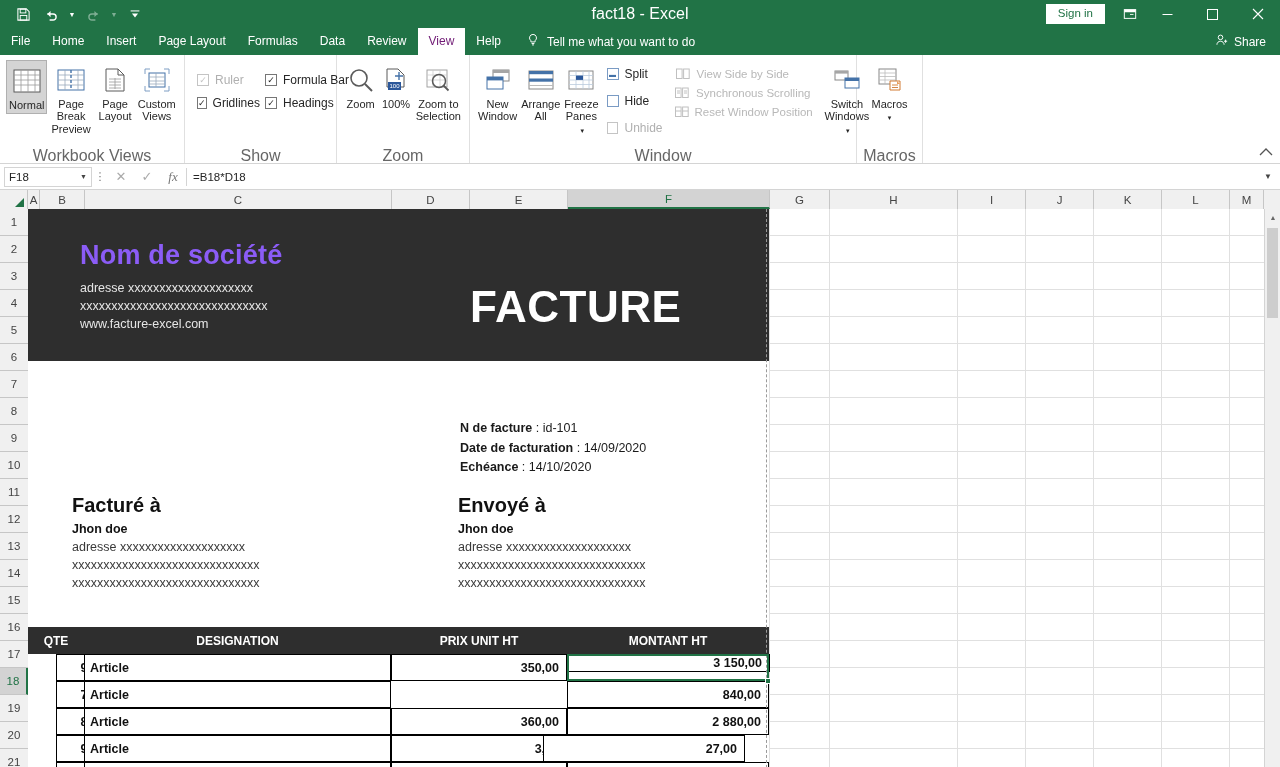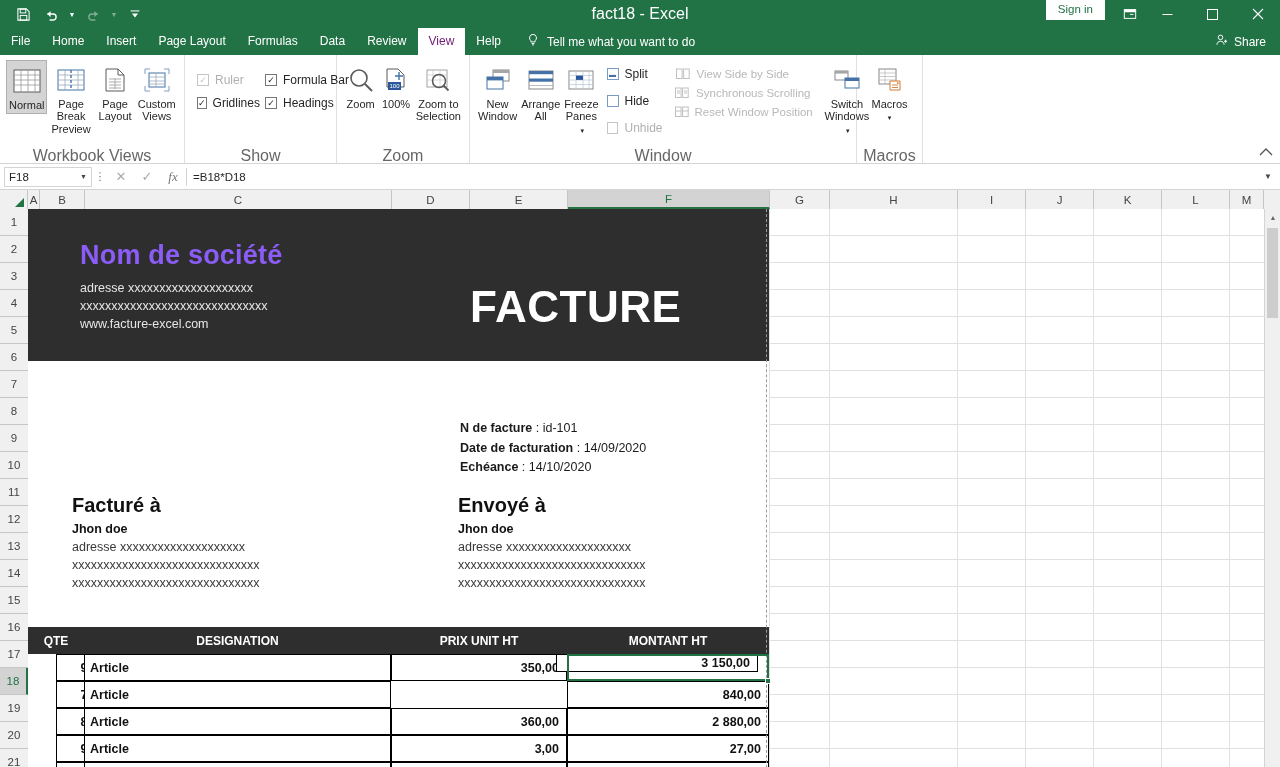--- a/index.html
+++ b/index.html
@@ -32,21 +32,21 @@
     color: #fff; font-size: 7px; line-height: 1;
   }
   .qat-caret.dim { opacity: .42; }
   .win-title {
     position: absolute; left: 0; right: 0; top: 0; height: 28px;
     display: flex; align-items: center; justify-content: center;
     color: #fff; font-size: 16px;
     pointer-events: none;
   }
   .tb-right {
-    margin-left: auto; display: flex; align-items: flex-start;
+    margin-left: auto; display: flex; align-items: center;
     height: 28px;
   }
   .signin {
     background: #fff; color: #217346;
     font-size: 11.5px;
     padding: 3px 12px;
     margin-right: 10px;
     border: none;
     line-height: 1.2;
   }
@@ -825,35 +825,35 @@
     <div class="addr-line" style="left:430px;top:367px">xxxxxxxxxxxxxxxxxxxxxxxxxxxxxx</div>
 
     <div class="thead" style="left:0px;top:418px;width:56px;height:27px">QTE</div>
     <div class="thead" style="left:56px;top:418px;width:307px;height:27px">DESIGNATION</div>
     <div class="thead" style="left:539px;top:418px;width:202px;height:27px">MONTANT HT</div>
     <div class="thead" style="left:363px;top:418px;width:176px;height:27px">PRIX UNIT HT</div>
 
     <div class="tcell c" style="left:28px;top:445px;width:56px;height:27px">9</div>
     <div class="tcell l" style="left:56px;top:445px;width:307px;height:27px">Article</div>
     <div class="tcell r" style="left:363px;top:445px;width:176px;height:27px">350,00</div>
-    <div class="tcell r" style="left:528px;top:445px;width:202px;height:18px">3 150,00</div>
+    <div class="tcell r" style="left:540px;top:445px;width:202px;height:18px">3 150,00</div>
 
     <div class="tcell c" style="left:28px;top:472px;width:56px;height:27px">7</div>
     <div class="tcell l" style="left:56px;top:472px;width:307px;height:27px">Article</div>
     <div class="tcell r" style="left:539px;top:472px;width:202px;height:27px">840,00</div>
 
     <div class="tcell c" style="left:28px;top:499px;width:56px;height:27px">8</div>
     <div class="tcell l" style="left:56px;top:499px;width:307px;height:27px">Article</div>
     <div class="tcell r" style="left:363px;top:499px;width:176px;height:27px">360,00</div>
     <div class="tcell r" style="left:539px;top:499px;width:202px;height:27px">2 880,00</div>
 
     <div class="tcell c" style="left:28px;top:526px;width:56px;height:27px">9</div>
     <div class="tcell l" style="left:56px;top:526px;width:307px;height:27px">Article</div>
     <div class="tcell r" style="left:363px;top:526px;width:176px;height:27px">3,00</div>
-    <div class="tcell r" style="left:539px;top:526px;width:202px;height:27px">27,00</div>
+    <div class="tcell r" style="left:515px;top:526px;width:202px;height:27px">27,00</div>
 
     <div class="tcell c" style="left:28px;top:553px;width:56px;height:27px">15</div>
     <div class="tcell l" style="left:56px;top:553px;width:307px;height:27px">Article</div>
     <div class="tcell r" style="left:363px;top:553px;width:176px;height:27px">15,00</div>
     <div class="tcell r" style="left:539px;top:553px;width:202px;height:27px">225,00</div>
 
     <div class="pagebreak" style="left:738px"></div>
 
     <div class="selcell" style="left:539px;top:445px;width:202px;height:27px"></div>
     <div class="fillhandle" style="left:737px;top:469px"></div>

